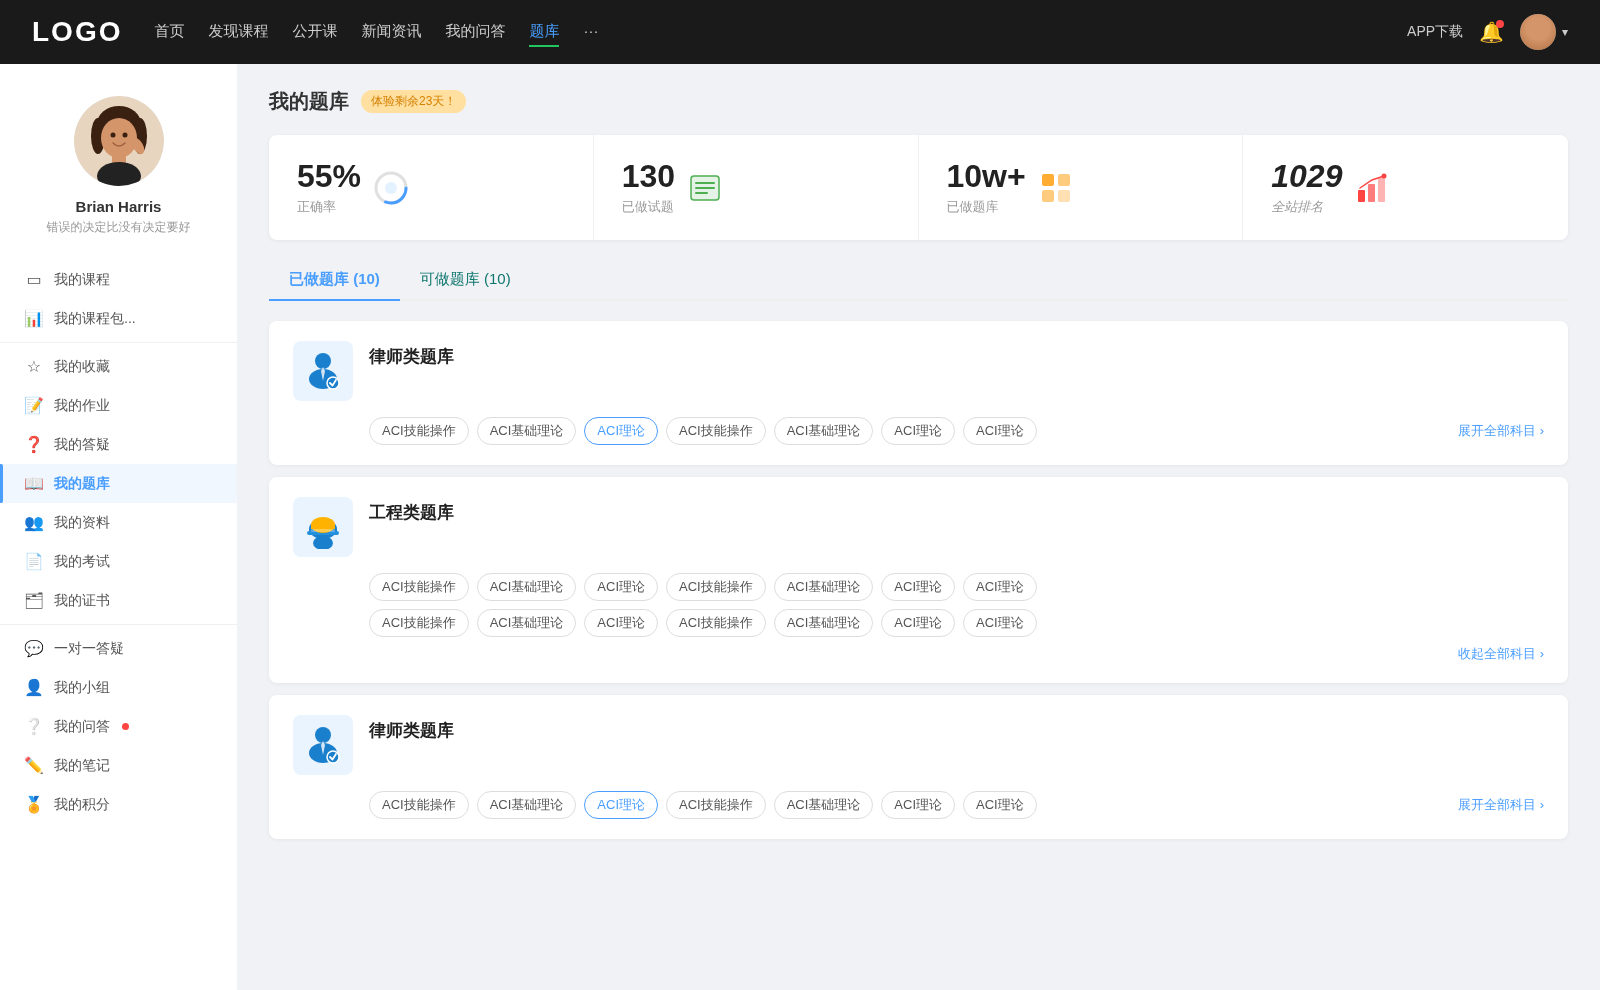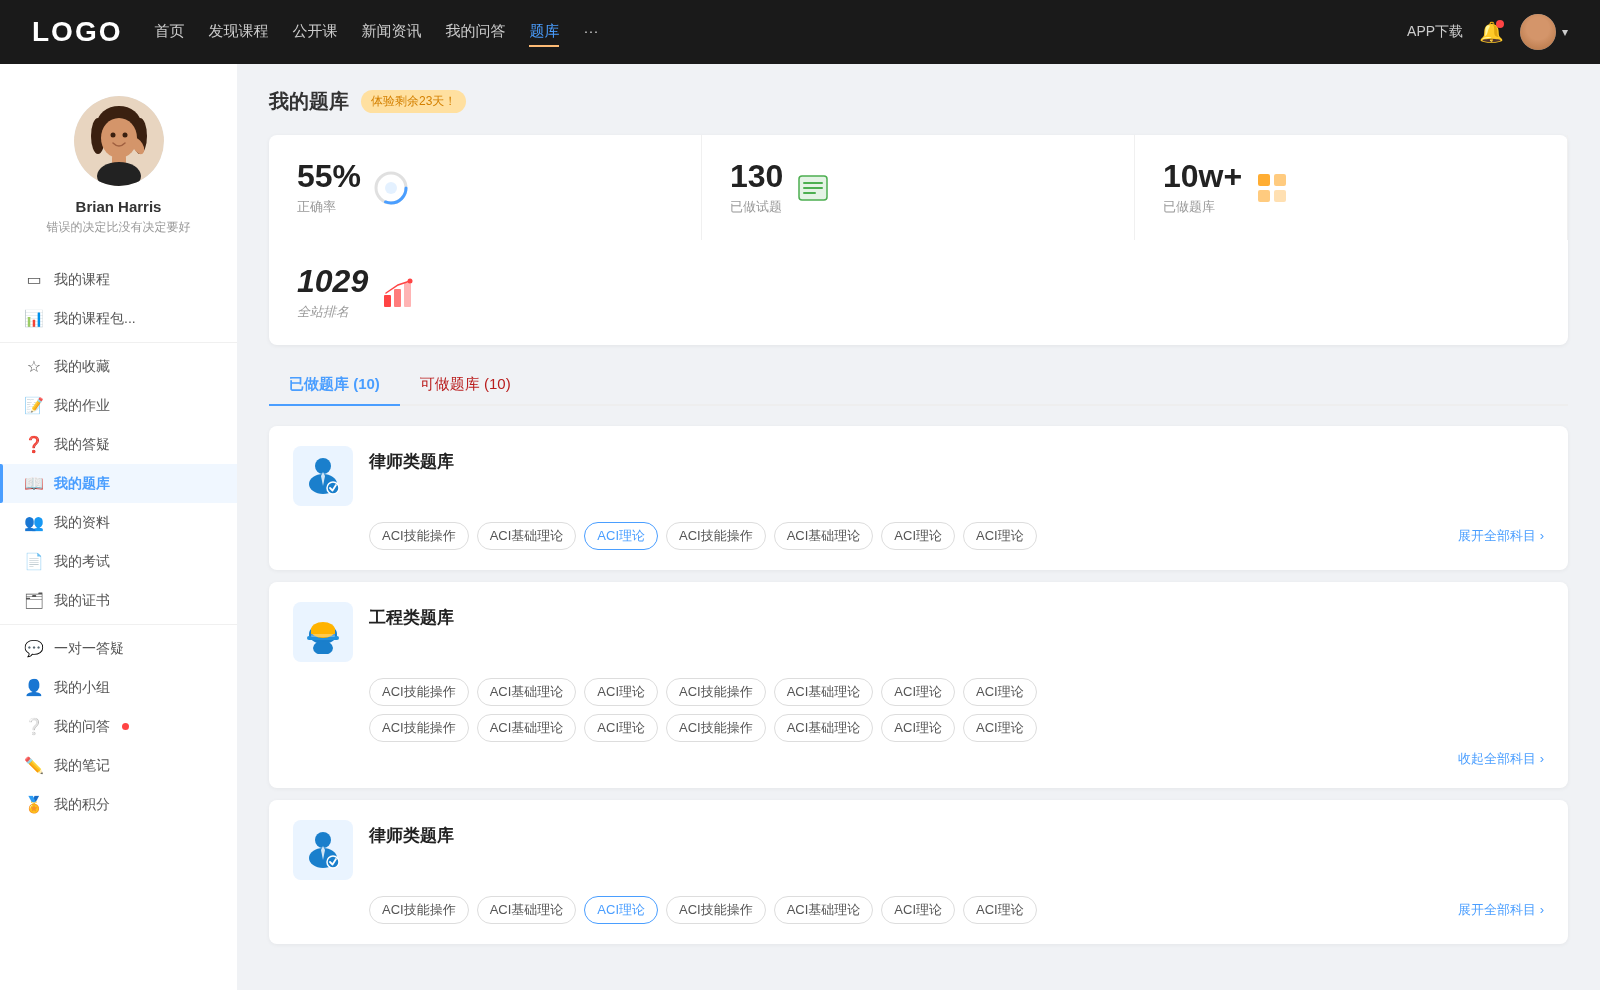--- a/index.html
+++ b/index.html
@@ -30,21 +30,21 @@
     }
     .nav-link {
       color: #ccc;
       font-size: 15px;
       cursor: pointer;
       padding: 4px 0;
       position: relative;
     }
     .nav-link.active {
       color: #4a9eff;
-      border-bottom: 2px solid #fdba74;
+      border-bottom: 2px solid #22c55e;
     }
     .nav-right {
       display: flex;
       align-items: center;
       gap: 16px;
       margin-left: auto;
     }
     .nav-app-download {
       color: #ccc;
       font-size: 14px;
@@ -187,21 +187,21 @@
       background: #ffe0a0;
       color: #d48000;
       font-size: 12px;
       padding: 3px 10px;
       border-radius: 20px;
     }
 
     
     .stats-grid {
       display: grid;
-      grid-template-columns: repeat(3, 1fr);
+      grid-template-columns: repeat(4, 1fr);
       gap: 0;
       background: #fff;
       border-radius: 8px;
       margin-bottom: 20px;
       box-shadow: 0 1px 4px rgba(0,0,0,0.06);
     }
     .stat-item {
       padding: 24px 28px;
       border-right: 1px solid #f0f0f0;
       display: flex;
@@ -226,21 +226,21 @@
     .tabs-row {
       display: flex;
       gap: 0;
       border-bottom: 2px solid #eee;
       margin-bottom: 20px;
     }
     .tab-item {
       padding: 10px 20px;
       font-size: 15px;
       cursor: pointer;
-      color: #b91c1c;
+      color: #0f766e;
       position: relative;
     }
     .tab-item.active {
       color: #4a9eff;
       font-weight: 600;
     }
     .tab-item.active::after {
       content: '';
       position: absolute;
       bottom: -2px; left: 0; right: 0;

